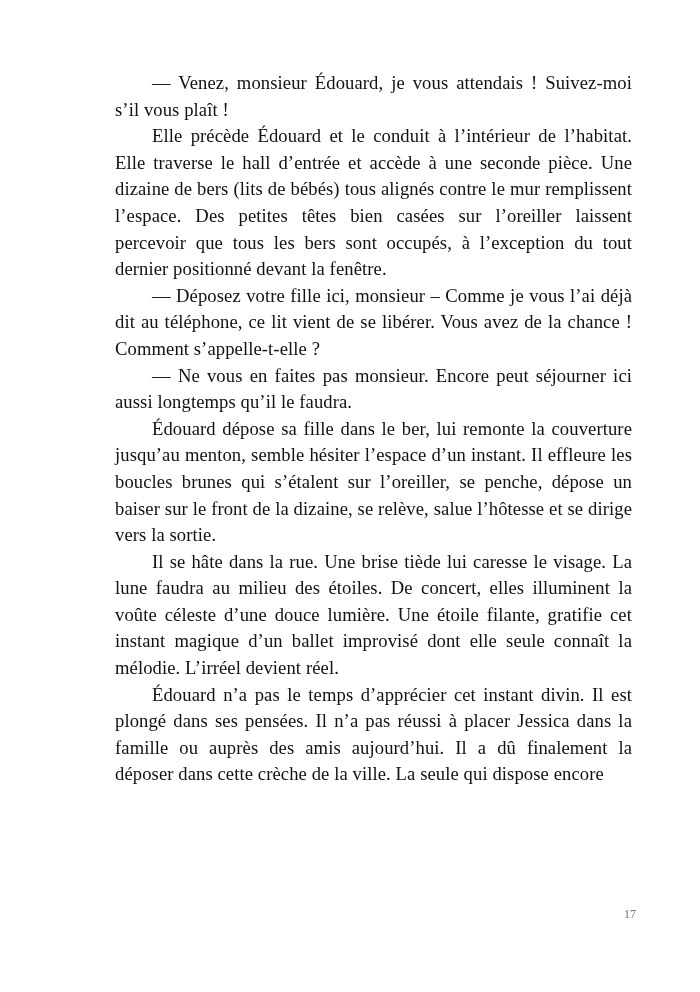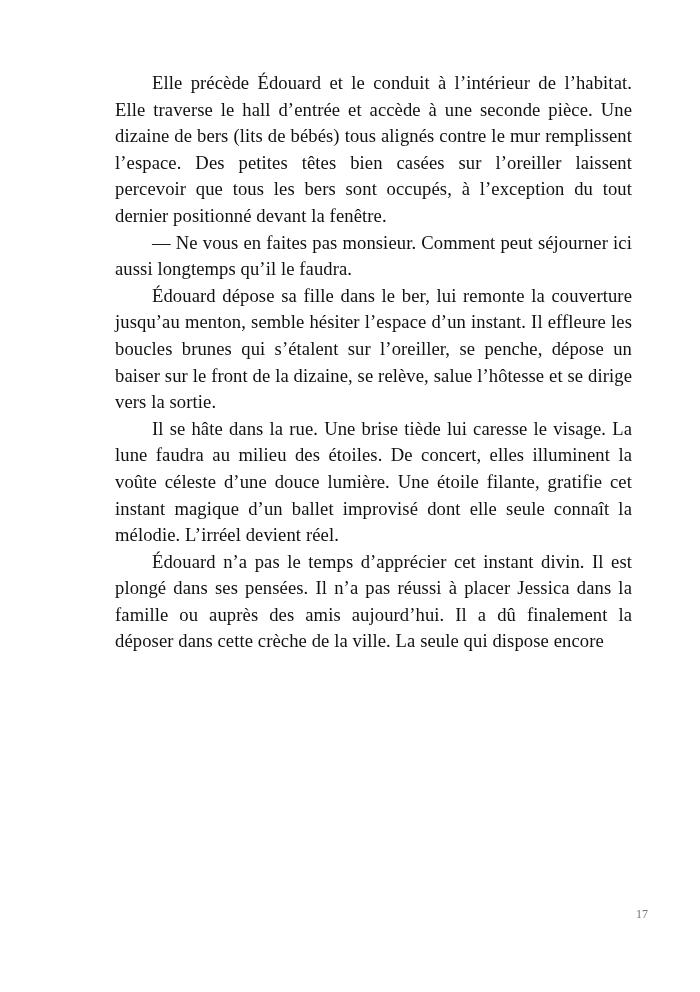--- a/index.html
+++ b/index.html
@@ -27,30 +27,32 @@
     letter-spacing: 0.1px;
   }
   .text-block p {
     margin: 0;
     padding: 0;
     text-indent: 37px;
   }
   .page-number {
     position: absolute;
     top: 907px;
-    right: 52px;
+    right: 64px;
     font-size: 12px;
     color: #737373;
   }
 </style>
 </head>
 <body>
 
 <div class="page">
   <div class="text-block">
+    <p>— Venez, monsieur Édouard, je vous attendais ! Suivez-moi s’il vous plaît !</p>
     <p>Elle précède Édouard et le conduit à l’intérieur de l’habitat. Elle traverse le hall d’entrée et accède à une seconde pièce. Une dizaine de bers (lits de bébés) tous alignés contre le mur remplissent l’espace. Des petites têtes bien casées sur l’oreiller laissent percevoir que tous les bers sont occupés, à l’exception du tout dernier positionné devant la fenêtre.</p>
-    <p>— Ne vous en faites pas monsieur. Comment peut séjourner ici aussi longtemps qu’il le faudra.</p>
+    <p>— Déposez votre fille ici, monsieur – Comme je vous l’ai déjà dit au téléphone, ce lit vient de se libérer. Vous avez de la chance ! Comment s’appelle-t-elle ?</p>
+    <p>— Ne vous en faites pas monsieur. Encore peut séjourner ici aussi longtemps qu’il le faudra.</p>
     <p>Édouard dépose sa fille dans le ber, lui remonte la couverture jusqu’au menton, semble hésiter l’espace d’un instant. Il effleure les boucles brunes qui s’étalent sur l’oreiller, se penche, dépose un baiser sur le front de la dizaine, se relève, salue l’hôtesse et se dirige vers la sortie.</p>
     <p>Il se hâte dans la rue. Une brise tiède lui caresse le visage. La lune faudra au milieu des étoiles. De concert, elles illuminent la voûte céleste d’une douce lumière. Une étoile filante, gratifie cet instant magique d’un ballet improvisé dont elle seule connaît la mélodie. L’irréel devient réel.</p>
     <p>Édouard n’a pas le temps d’apprécier cet instant divin. Il est plongé dans ses pensées. Il n’a pas réussi à placer Jessica dans la famille ou auprès des amis aujourd’hui. Il a dû finalement la déposer dans cette crèche de la ville. La seule qui dispose encore</p>
   </div>
   <div class="page-number">17</div>
 </div>
 
 </body></html>

